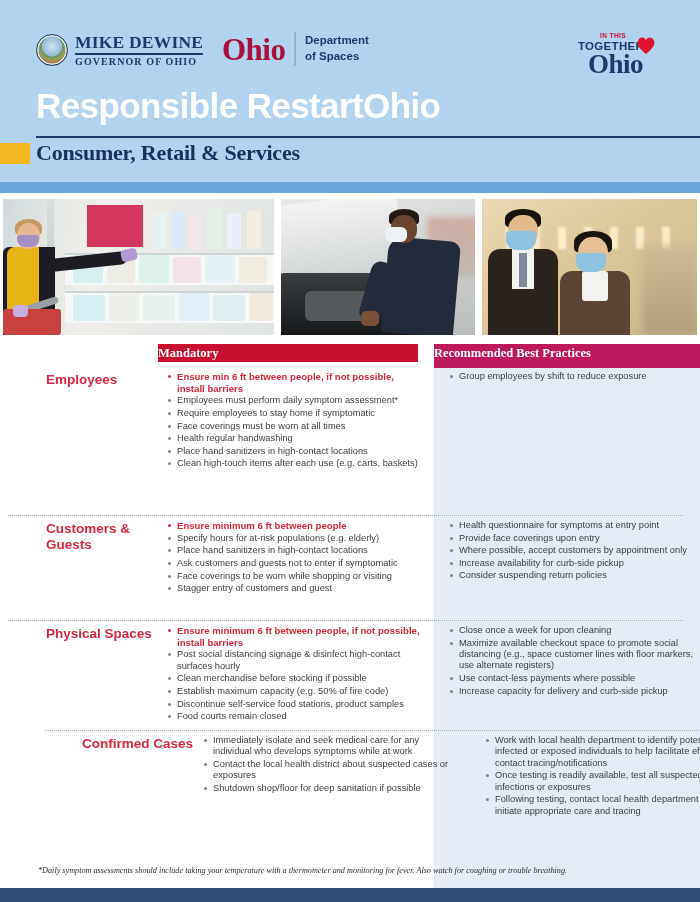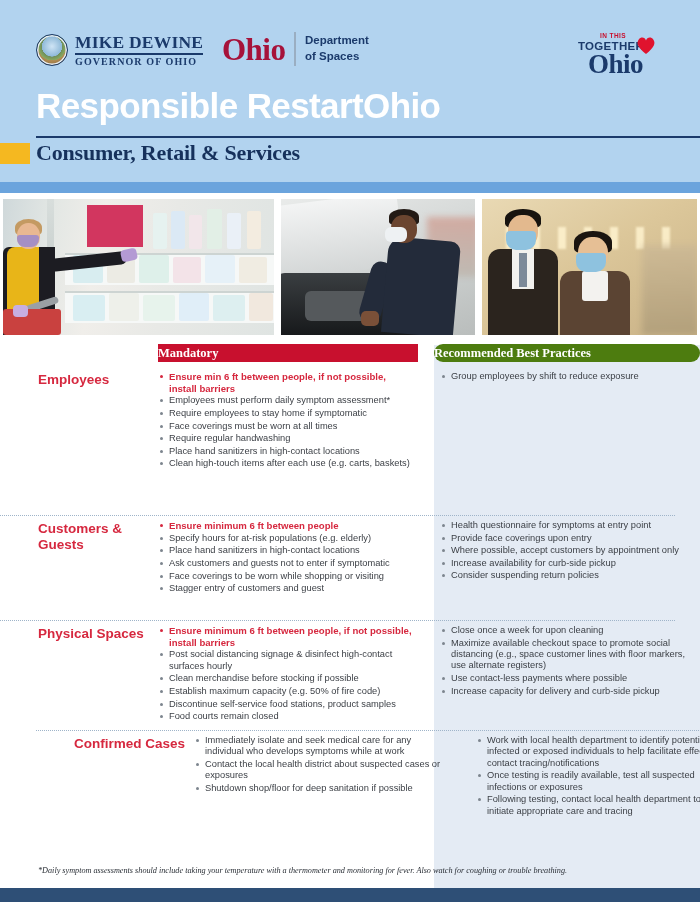--- a/index.html
+++ b/index.html
@@ -211,32 +211,31 @@
     position:absolute; left:434px; top:10px; width:266px; bottom:0;
     background:#e4ebf4;
   }
 
   .col-headers { position:absolute; left:0; top:9px; width:700px; height:18px; }
   .hdr-mandatory {
     position:absolute; left:158px; top:0; width:260px; height:18px;
     background:#c8102e;
   }
   .hdr-best {
-    position:absolute; left:434px; top:0; width:266px; height:18px;
-    background:#4d7c0f;
-    border-radius:9px;
+    position:absolute; left:434px; top:0; width:266px; height:24px;
+    background:#be185d;
   }
   .hdr-label {
     font-family:"Liberation Serif", serif;
     color:#ffffff; font-weight:bold; font-size:12.5px;
     line-height:18px; white-space:nowrap;
   }
 
   .section {
-    position:absolute; left:0; width:675px;
+    position:absolute; left:8px; width:675px;
     border-top:1.6px dotted #9fb4c9;
     padding-left:9px;
   }
   .section.first { border-top:none; }
 
   .sec-title {
     position:absolute; left:38px; top:5px; width:112px;
     color:#d6283f; font-size:13.5px; font-weight:bold; line-height:1.16;
   }
   .col-mand {
@@ -401,21 +400,21 @@
   </div>
 
   <div class="section first" style="top:32px;height:148px;">
     <div class="sec-title">Employees</div>
     <div class="col-mand">
       <ul class="items">
         <li class="key">Ensure min 6 ft between people, if not possible, install barriers</li>
         <li>Employees must perform daily symptom assessment*</li>
         <li>Require employees to stay home if symptomatic</li>
         <li>Face coverings must be worn at all times</li>
-        <li>Require regular handwashing</li>
+        <li>Health regular handwashing</li>
         <li>Place hand sanitizers in high-contact locations</li>
         <li>Clean high-touch items after each use (e.g. carts, baskets)</li>
       </ul>
     </div>
     <div class="col-best">
       <ul class="items">
         <li>Group employees by shift to reduce exposure</li>
       </ul>
     </div>
   </div>

